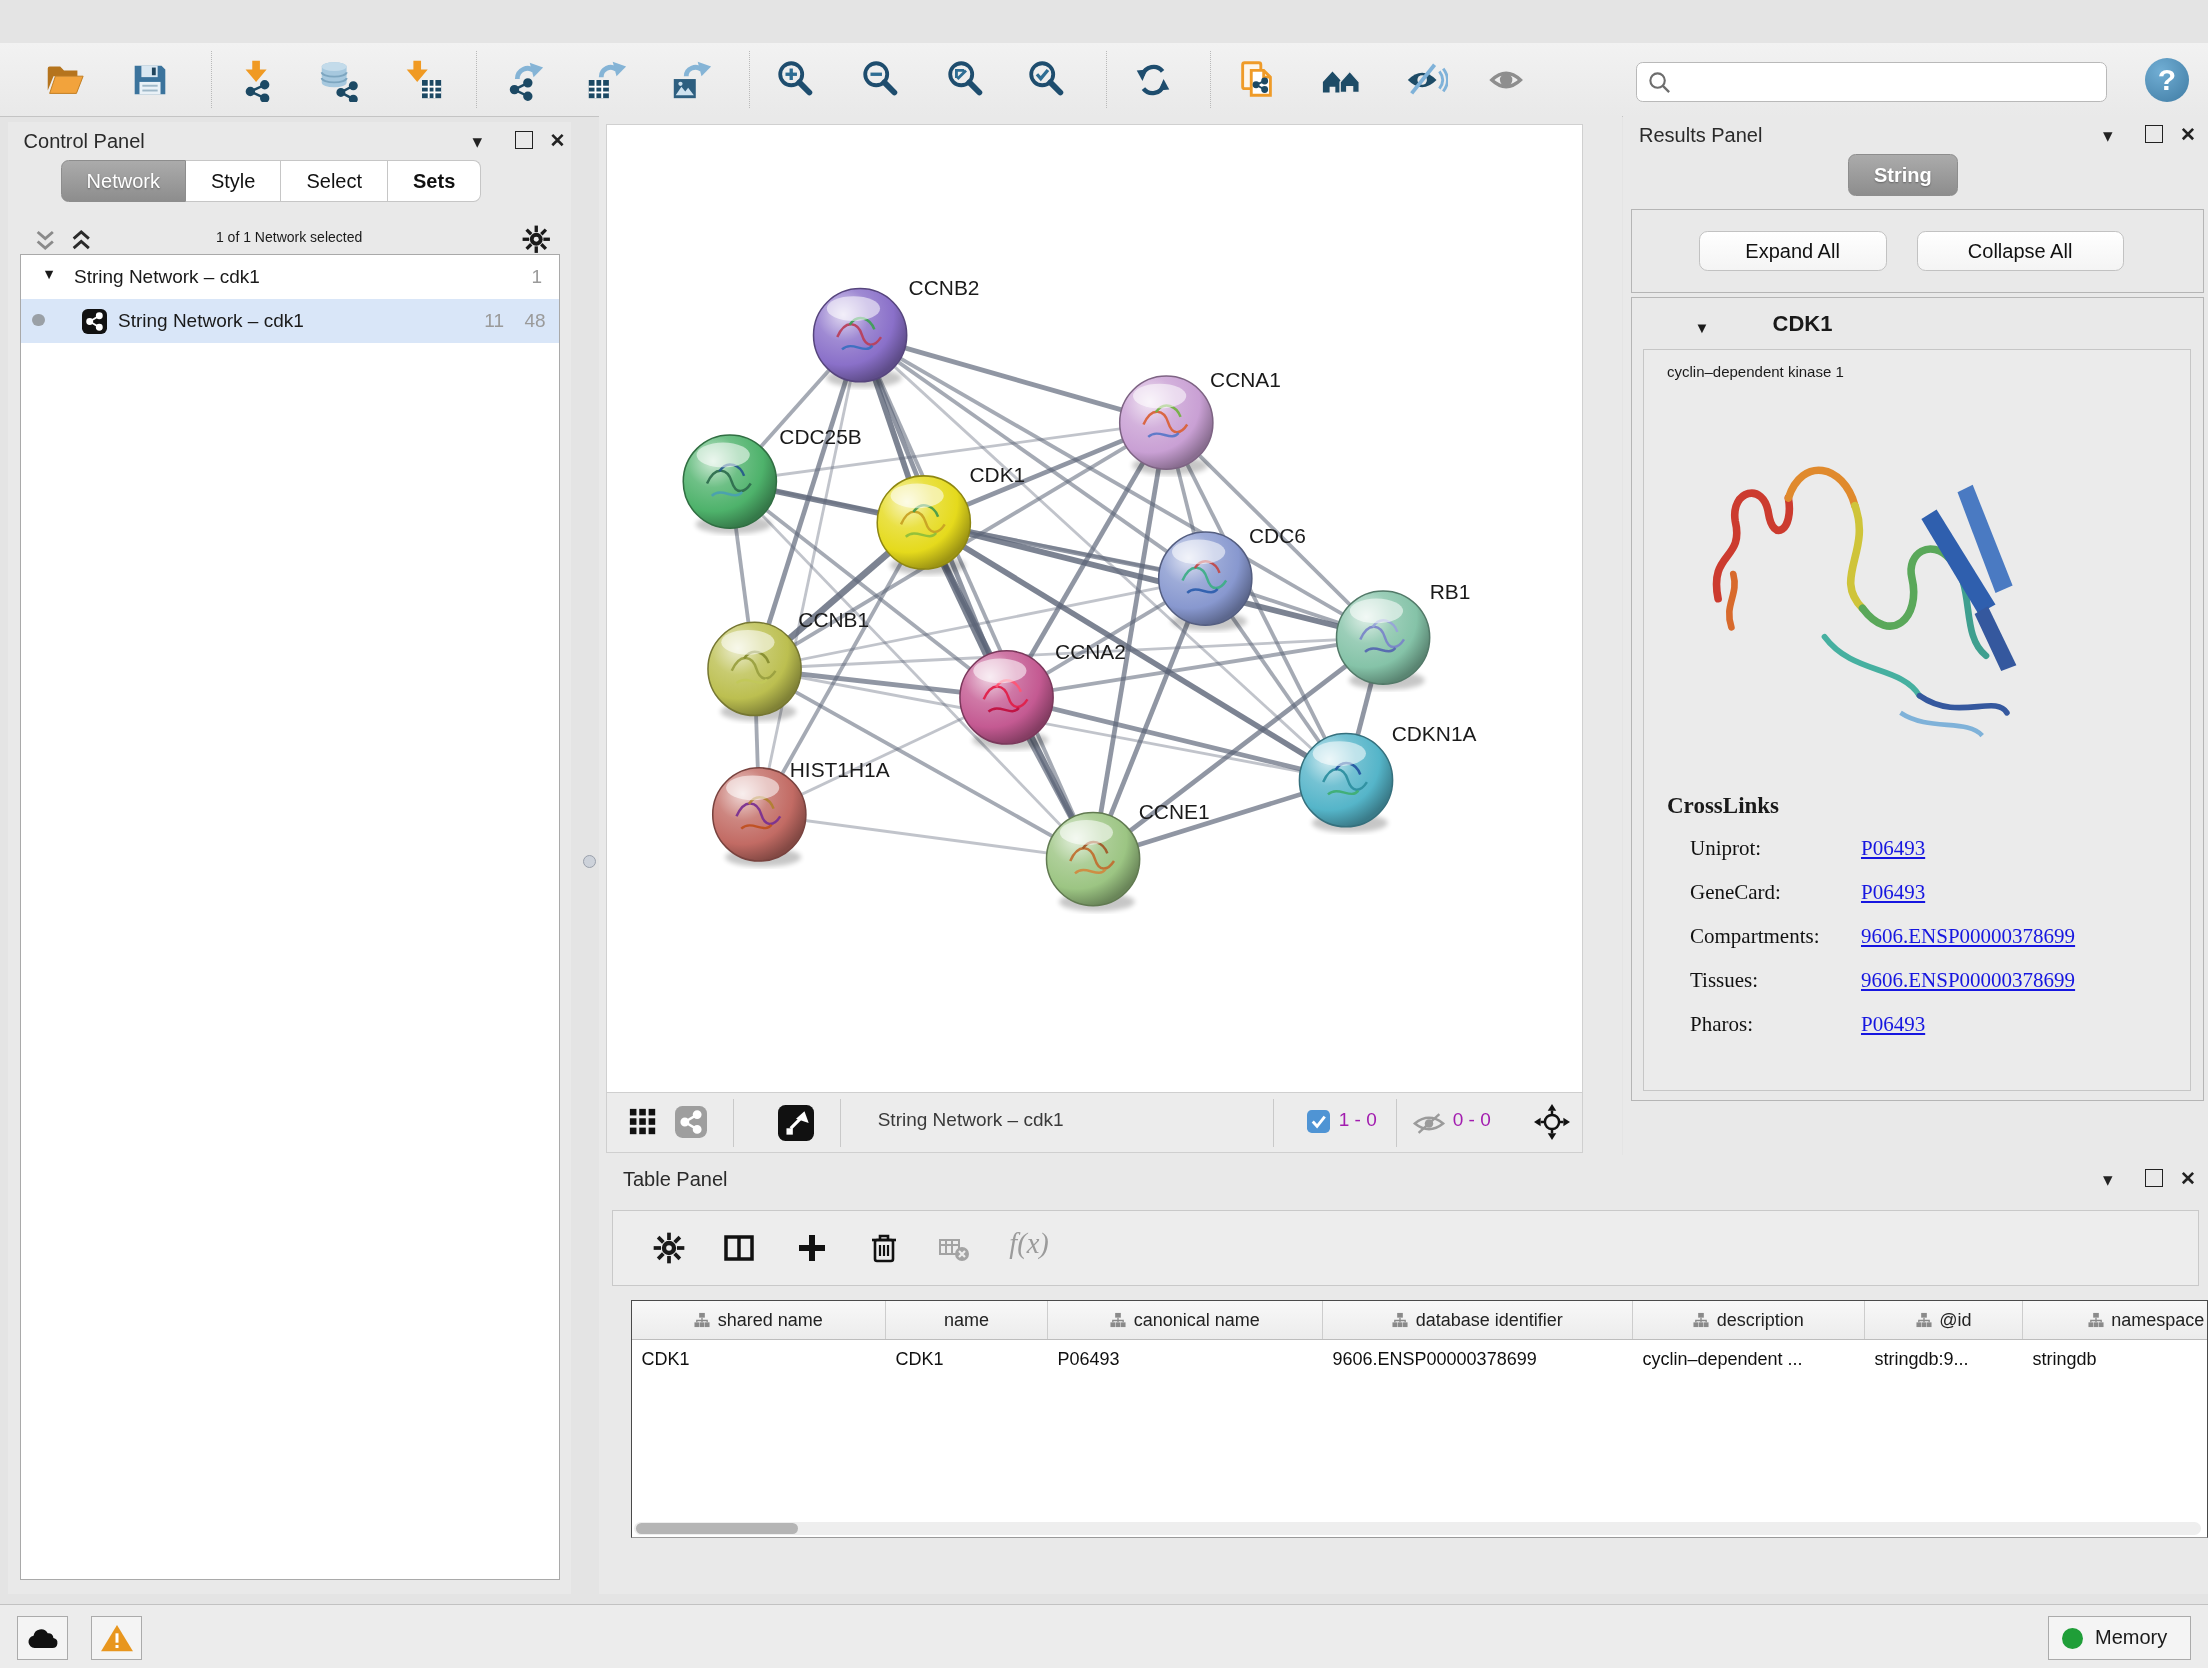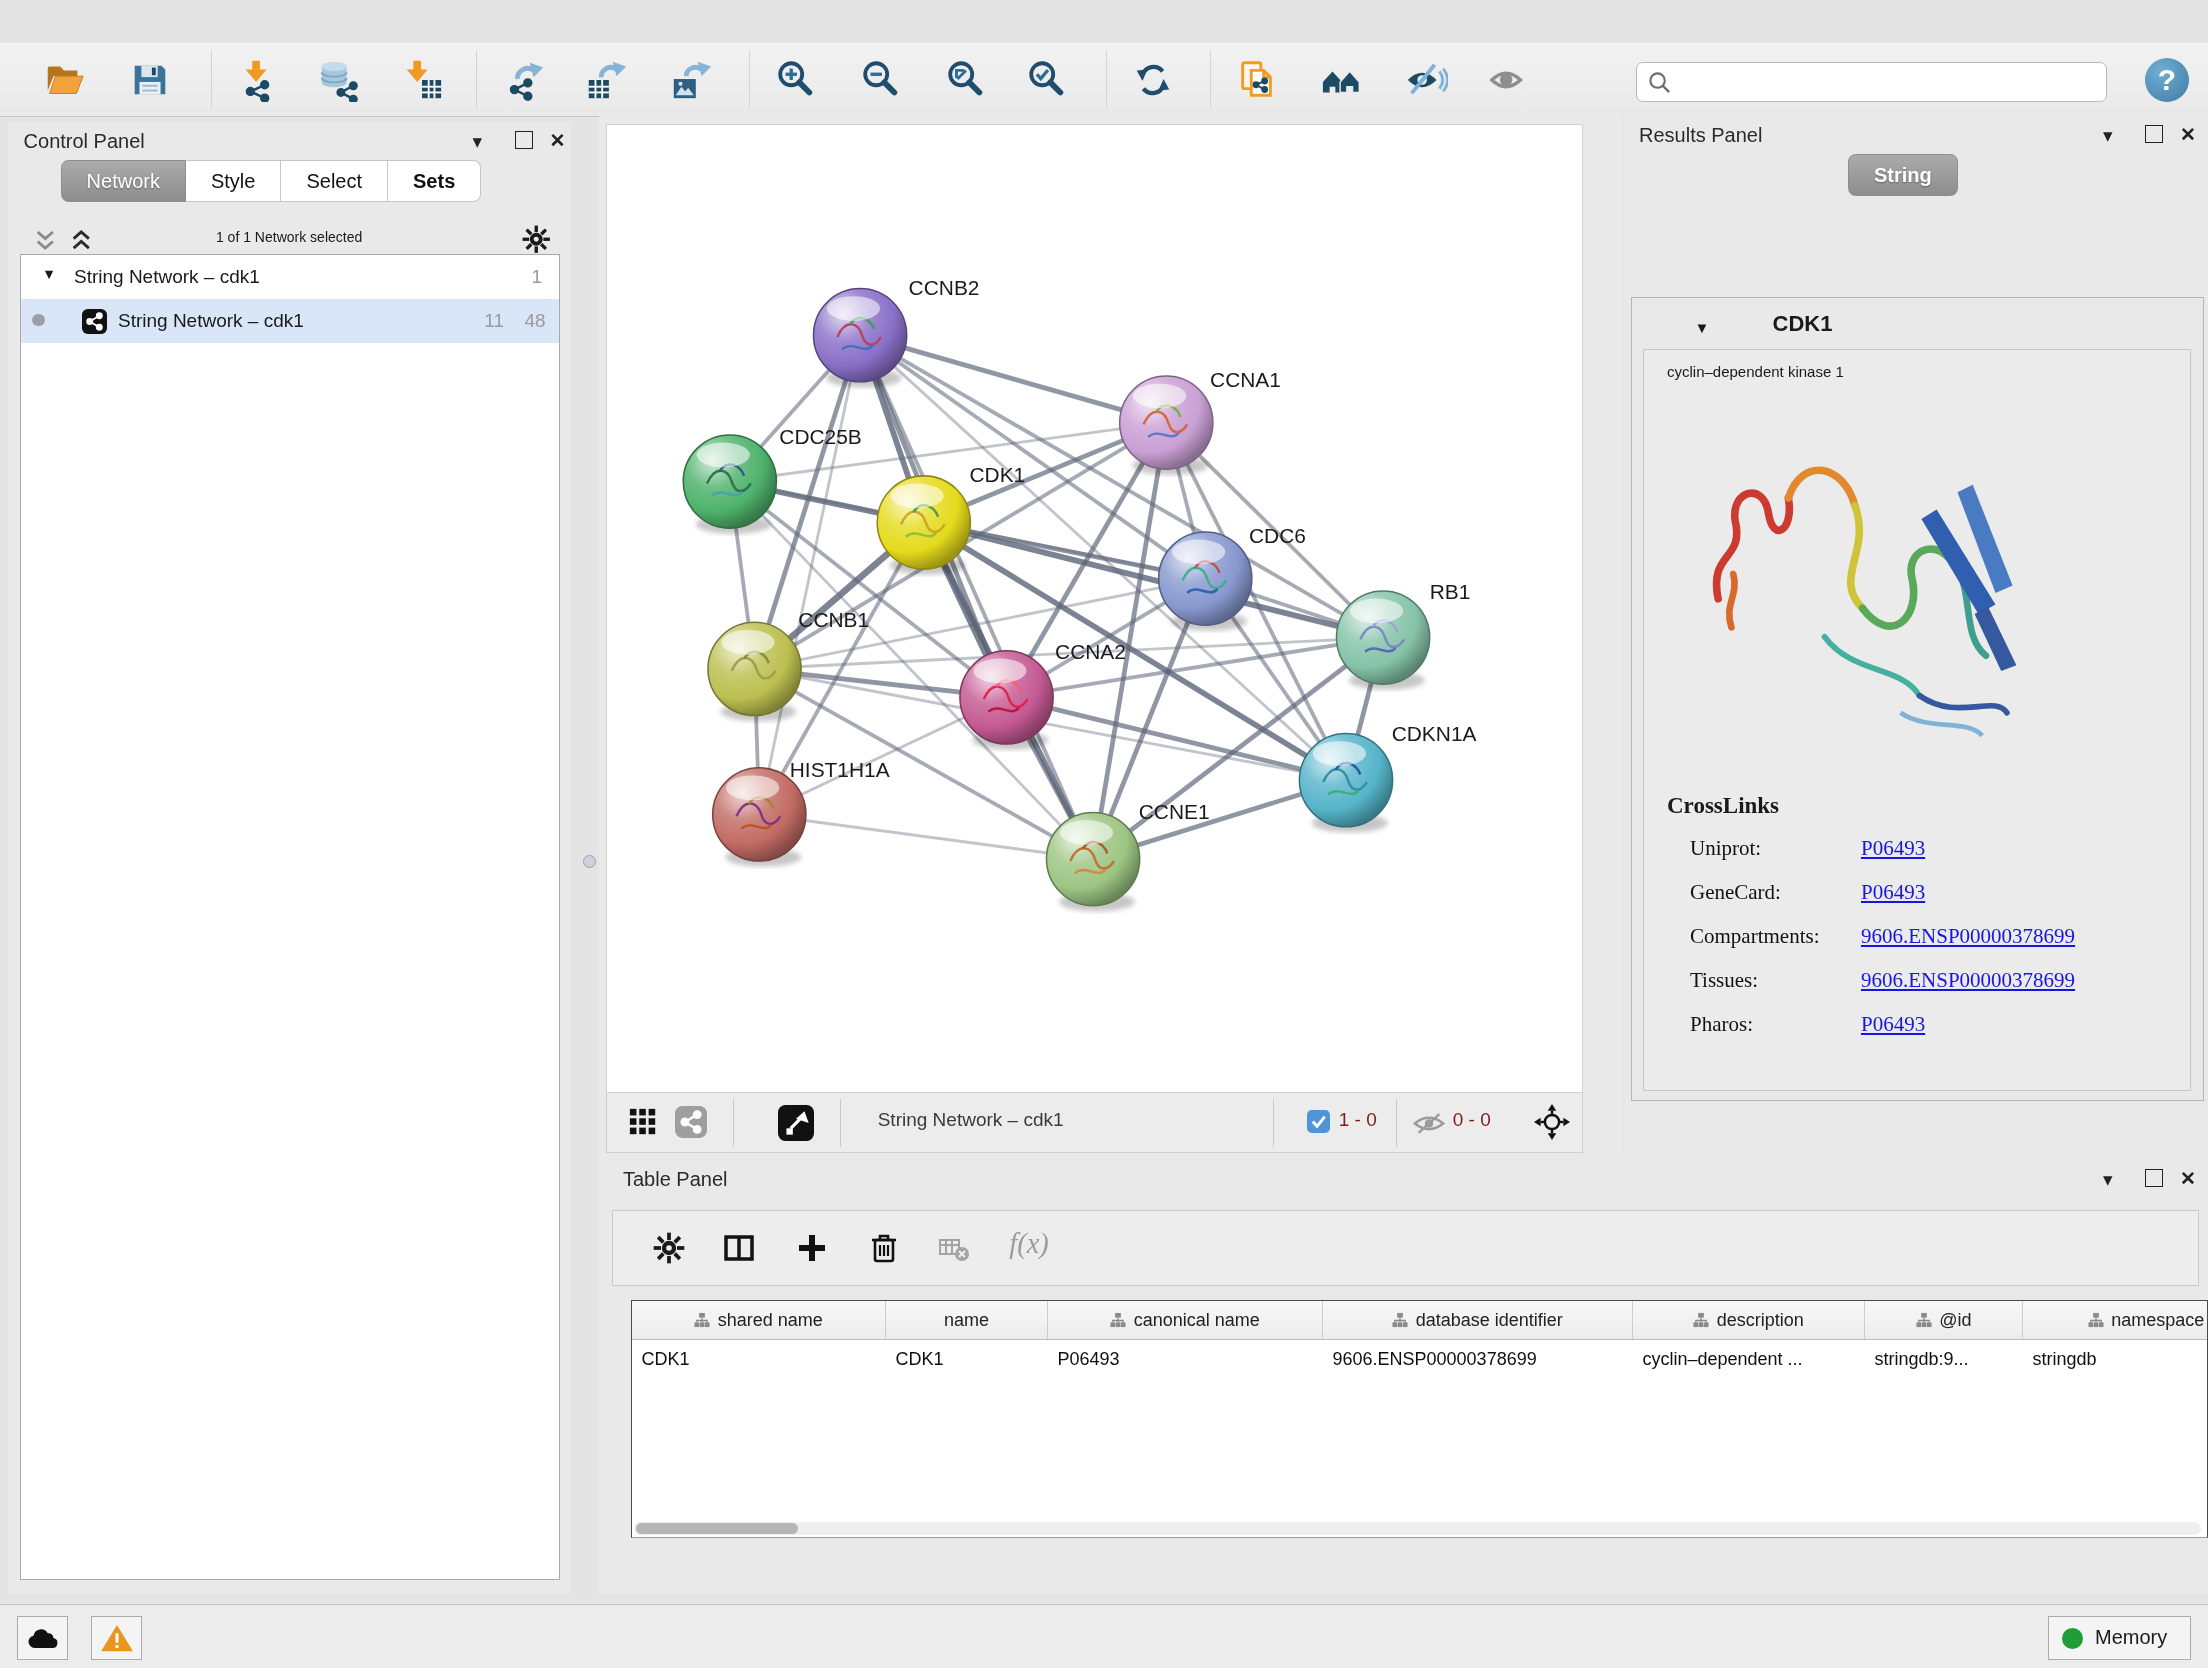--- a/index.html
+++ b/index.html
@@ -46,21 +46,21 @@
   .net-row .cnt{position:absolute;color:#9a9a9a;}
   .net-row.sel{background:#d9e6f8;}
   
   .net-col{position:absolute;left:599px;top:116px;width:1023px;height:1039px;background:#e9e9e9;}
   .canvas{position:absolute;left:6.7px;top:7.6px;width:975px;height:968px;background:#fff;
     border:1px solid #d0d0d0;overflow:hidden;}
   .netbar{position:absolute;left:6.7px;top:976px;width:975px;height:59px;background:#ececec;
     border:1px solid #cfcfcf;}
   .netbar .vsep{position:absolute;top:5.7px;height:48px;border-left:1px solid #c9c9c9;}
   .netbar .txt{position:absolute;top:16px;font-size:19px;color:#3a3a3a;}
-  .netbar .gtxt{position:absolute;top:16px;font-size:19px;color:#7f1d1d;}
+  .netbar .gtxt{position:absolute;top:16px;font-size:19px;color:#a21caf;}
   
   .results-panel{position:absolute;left:1623px;top:116px;width:586px;height:1039px;background:#e9e9e9;}
   .rp-box{position:absolute;left:7.6px;width:571px;border:1px solid #b5b5b5;background:#e9e9e9;}
   .btn{background:linear-gradient(#ffffff,#f4f4f4);border:1px solid #c2c2c2;border-radius:8.6px;
     font-size:20px;color:#111;text-align:center;}
   .cl-row{position:relative;height:44px;font-family:"Liberation Serif",serif;font-size:21px;}
   .cl-label{position:absolute;left:46px;top:9.5px;color:#111;}
   .cl-link{position:absolute;left:217px;top:9.5px;color:#1616e0;text-decoration:underline;}
   
   .table-panel{position:absolute;left:599px;top:1155px;width:1609px;height:439px;background:#e9e9e9;}
@@ -629,20 +629,24 @@
   <div class="results-panel">
     <div style="position:absolute;left:16px;top:7.6px" class="panel-title">Results Panel</div>
     <span class="ph-ic" style="left:480px;top:7.6px">▾</span>
     <span class="ph-box" style="position:absolute;left:522px;top:8.6px"></span>
     <span class="ph-ic" style="left:557px;top:6.7px;font-weight:bold">✕</span>
 
     <div class="seg" style="position:absolute;left:225px;top:38px">
       <div class="tab active single">String</div>
     </div>
 
+    <div class="rp-box" style="top:93px;height:82px">
+      <div class="btn" style="position:absolute;left:67px;top:21px;width:186px;height:38px;line-height:38px">Expand All</div>
+      <div class="btn" style="position:absolute;left:285px;top:21px;width:205px;height:38px;line-height:38px">Collapse All</div>
+    </div>
 
     <div class="rp-box" style="top:181px;height:802px">
       <span style="position:absolute;left:63px;top:21px;font-size:15px">▼</span>
       <div style="position:absolute;left:141px;top:13.3px;font-size:22px;font-weight:bold">CDK1</div>
       <div style="position:absolute;left:11.4px;top:51px;right:11.4px;bottom:9.5px;border:1px solid #c6c6c6;background:#ebebeb">
         <div style="position:absolute;left:23px;top:13.3px;font-size:15px">cyclin–dependent kinase 1</div>
         <svg style="position:absolute;left:38px;top:68px" width="361" height="333" viewBox="0 0 380 350">
           <g fill="none" stroke-linecap="round">
             <path d="M38 190 C28 140 66 150 56 108 C51 76 86 66 91 100 C96 132 118 118 112 84" stroke="#cc3b2f" stroke-width="8"></path>
             <path d="M52 220 C44 196 60 186 54 164" stroke="#d86a2c" stroke-width="7"></path>

